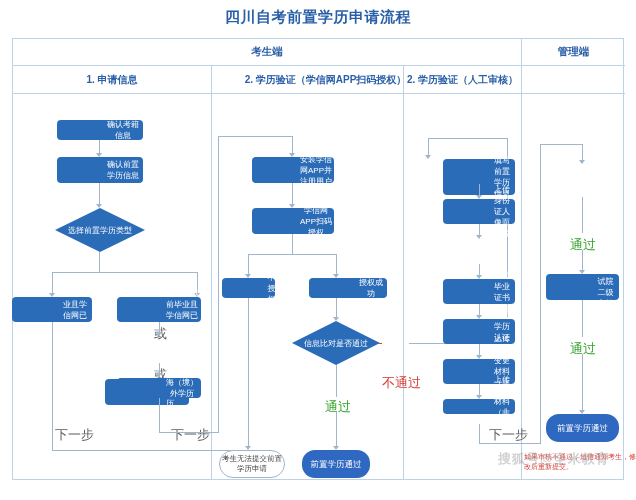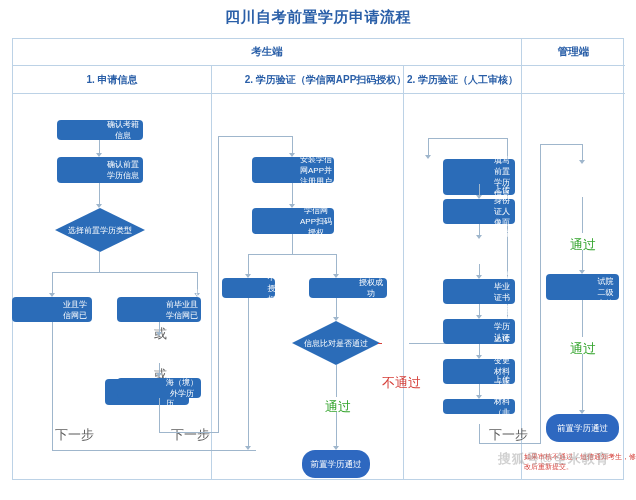--- a/index.html
+++ b/index.html
@@ -177,20 +177,21 @@
   <div class="ln v" style="left:507px;top:138px;height:205px;"></div>
   <div class="ln h" style="left:428px;top:138px;width:80px;"></div>
   <div class="ln v" style="left:428px;top:138px;height:18px;"></div>
   <div class="arw" style="left:425px;top:155px;"></div>
 
   <div class="elabel green" style="left:325px;top:398px;">通过</div>
   <div class="ln v" style="left:336px;top:365px;height:32px;"></div>
   <div class="ln v" style="left:336px;top:412px;height:35px;"></div>
   <div class="arw" style="left:333px;top:446px;"></div>
 
+  <div class="node term-white" style="left:219px;top:450px;width:66px;height:28px;">考生无法提交前置学历申请</div>
 
   <div class="node pill" style="left:302px;top:450px;width:68px;height:28px;">前置学历通过</div>
 
   <div class="node proc" style="left:443px;top:159px;width:72px;height:36px;font-family:Liberation Serif, serif;">填写前置学历信息</div>
 
   <div class="ln v" style="left:479px;top:184px;height:12px;"></div>
   <div class="arw" style="left:476px;top:195px;"></div>
 
   <div class="node proc" style="left:443px;top:199px;width:72px;height:25px;">上传身份证人像面照片</div>
 

